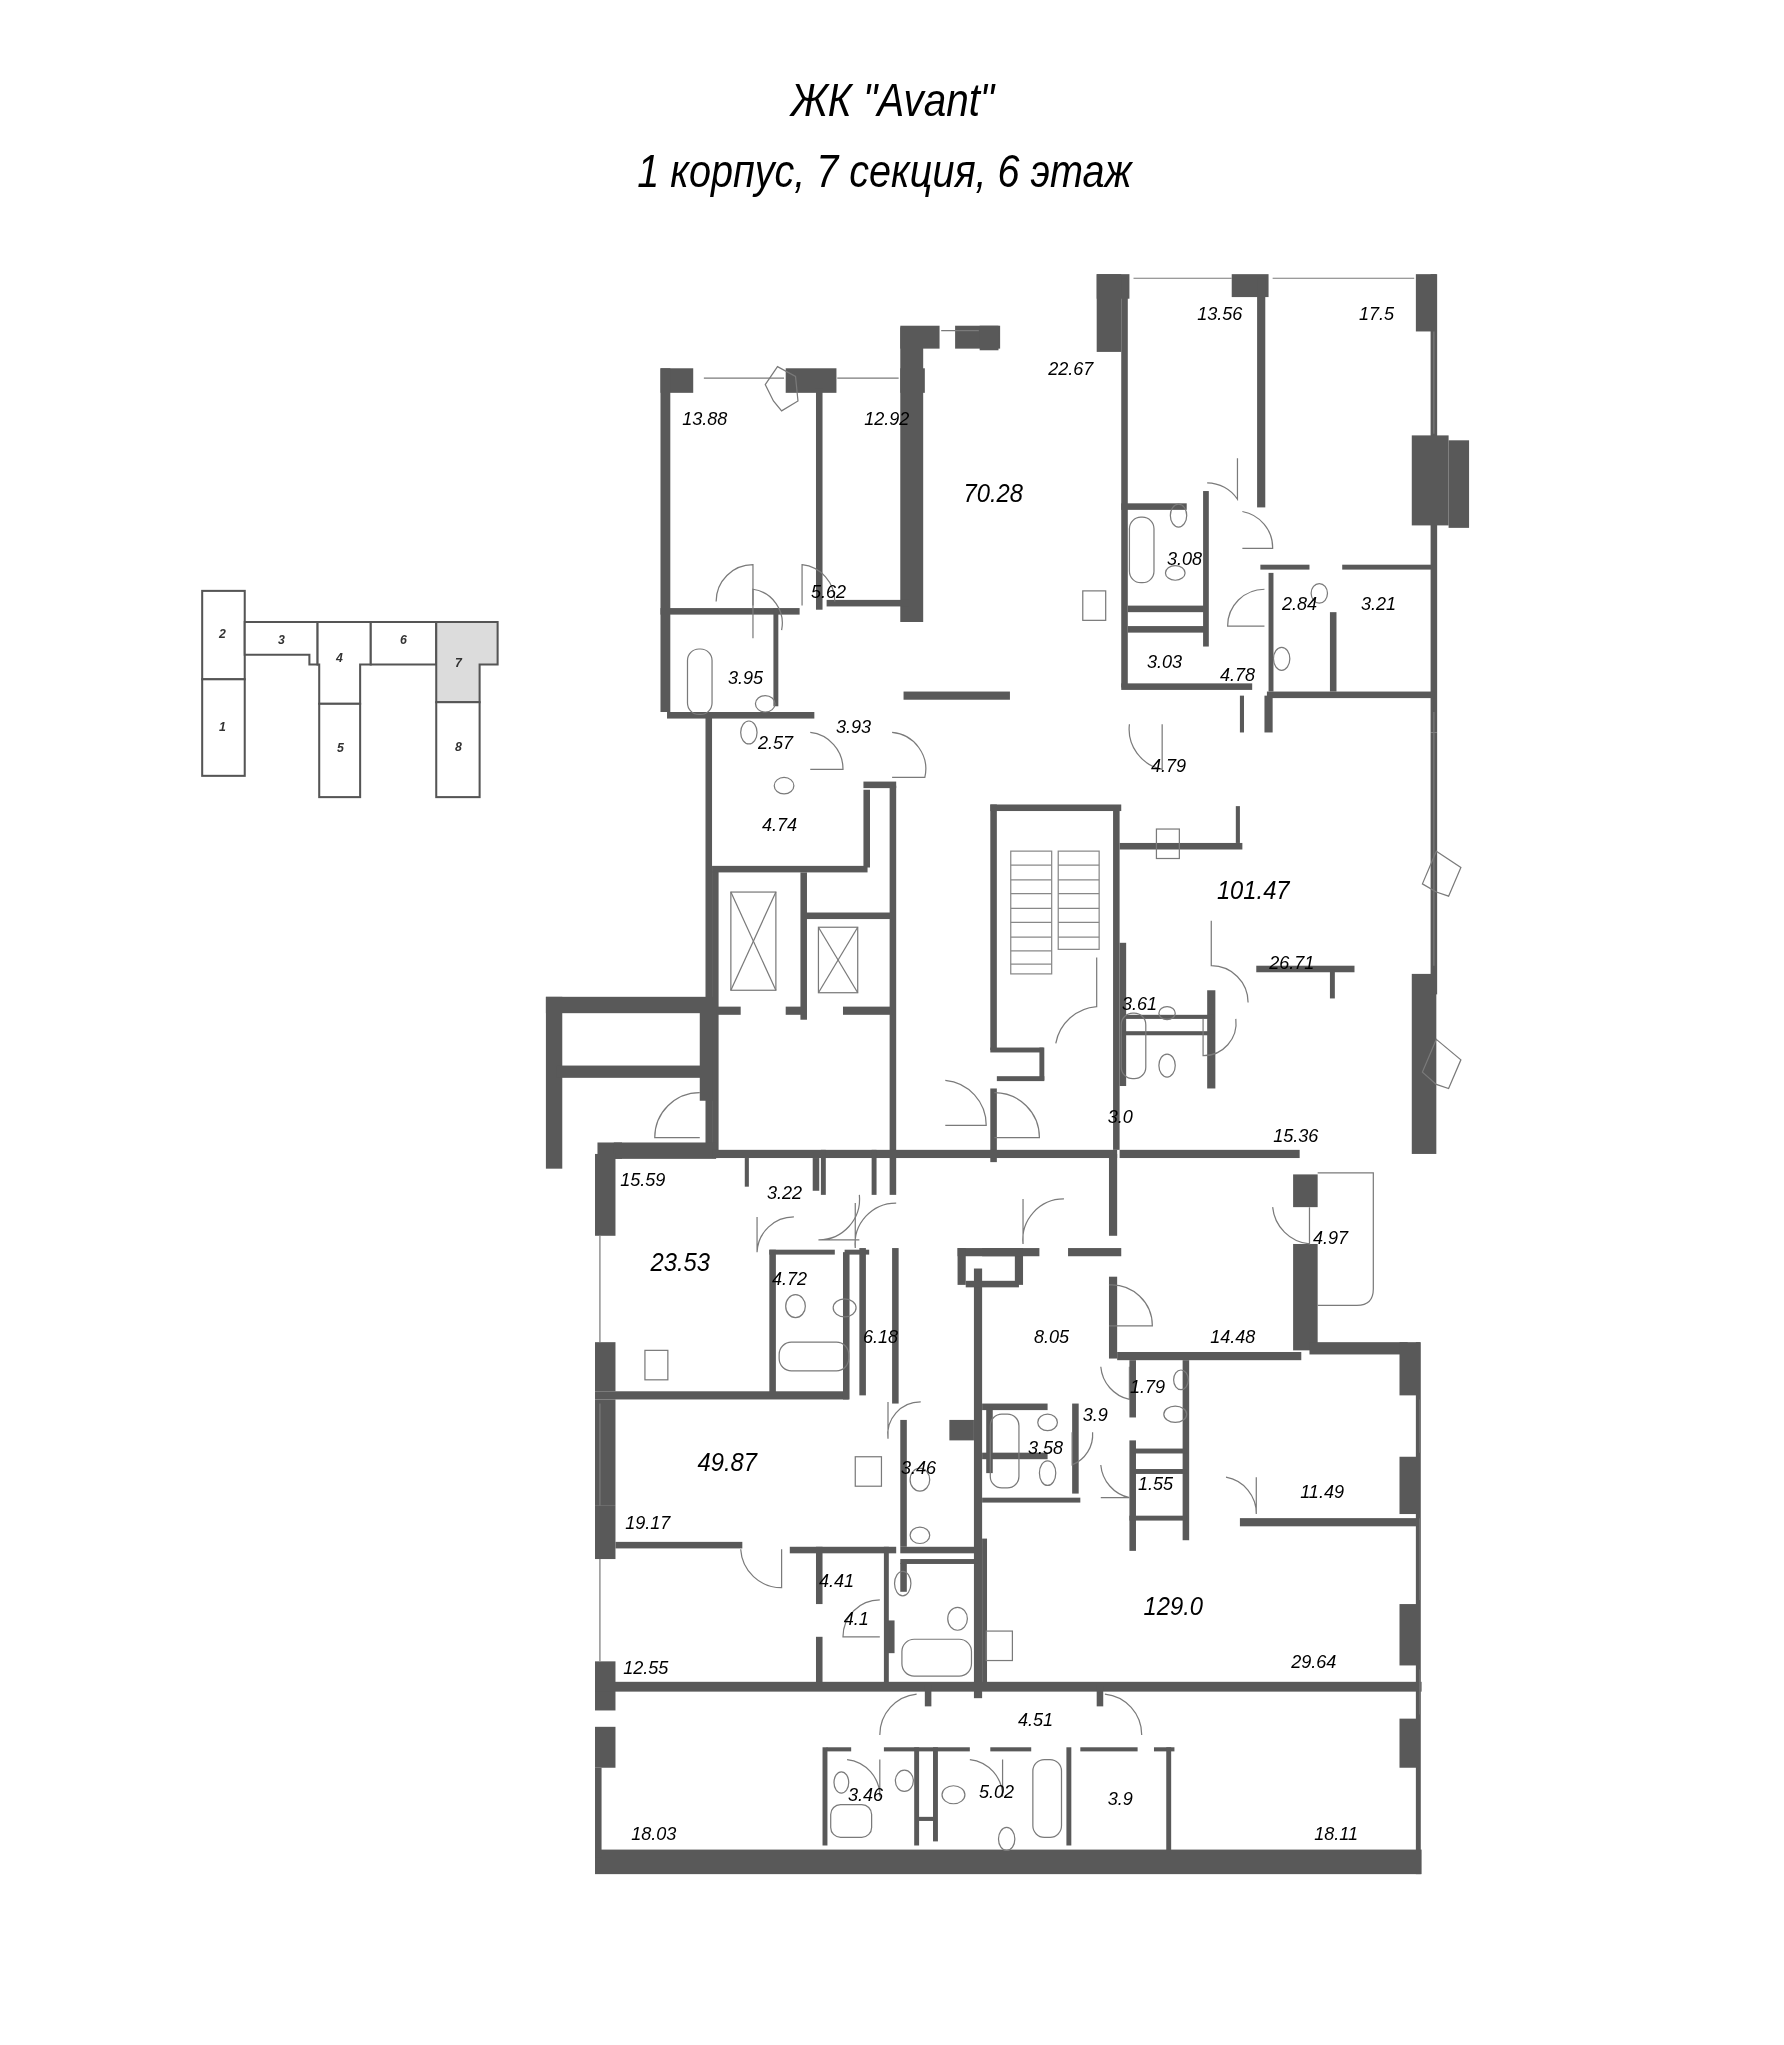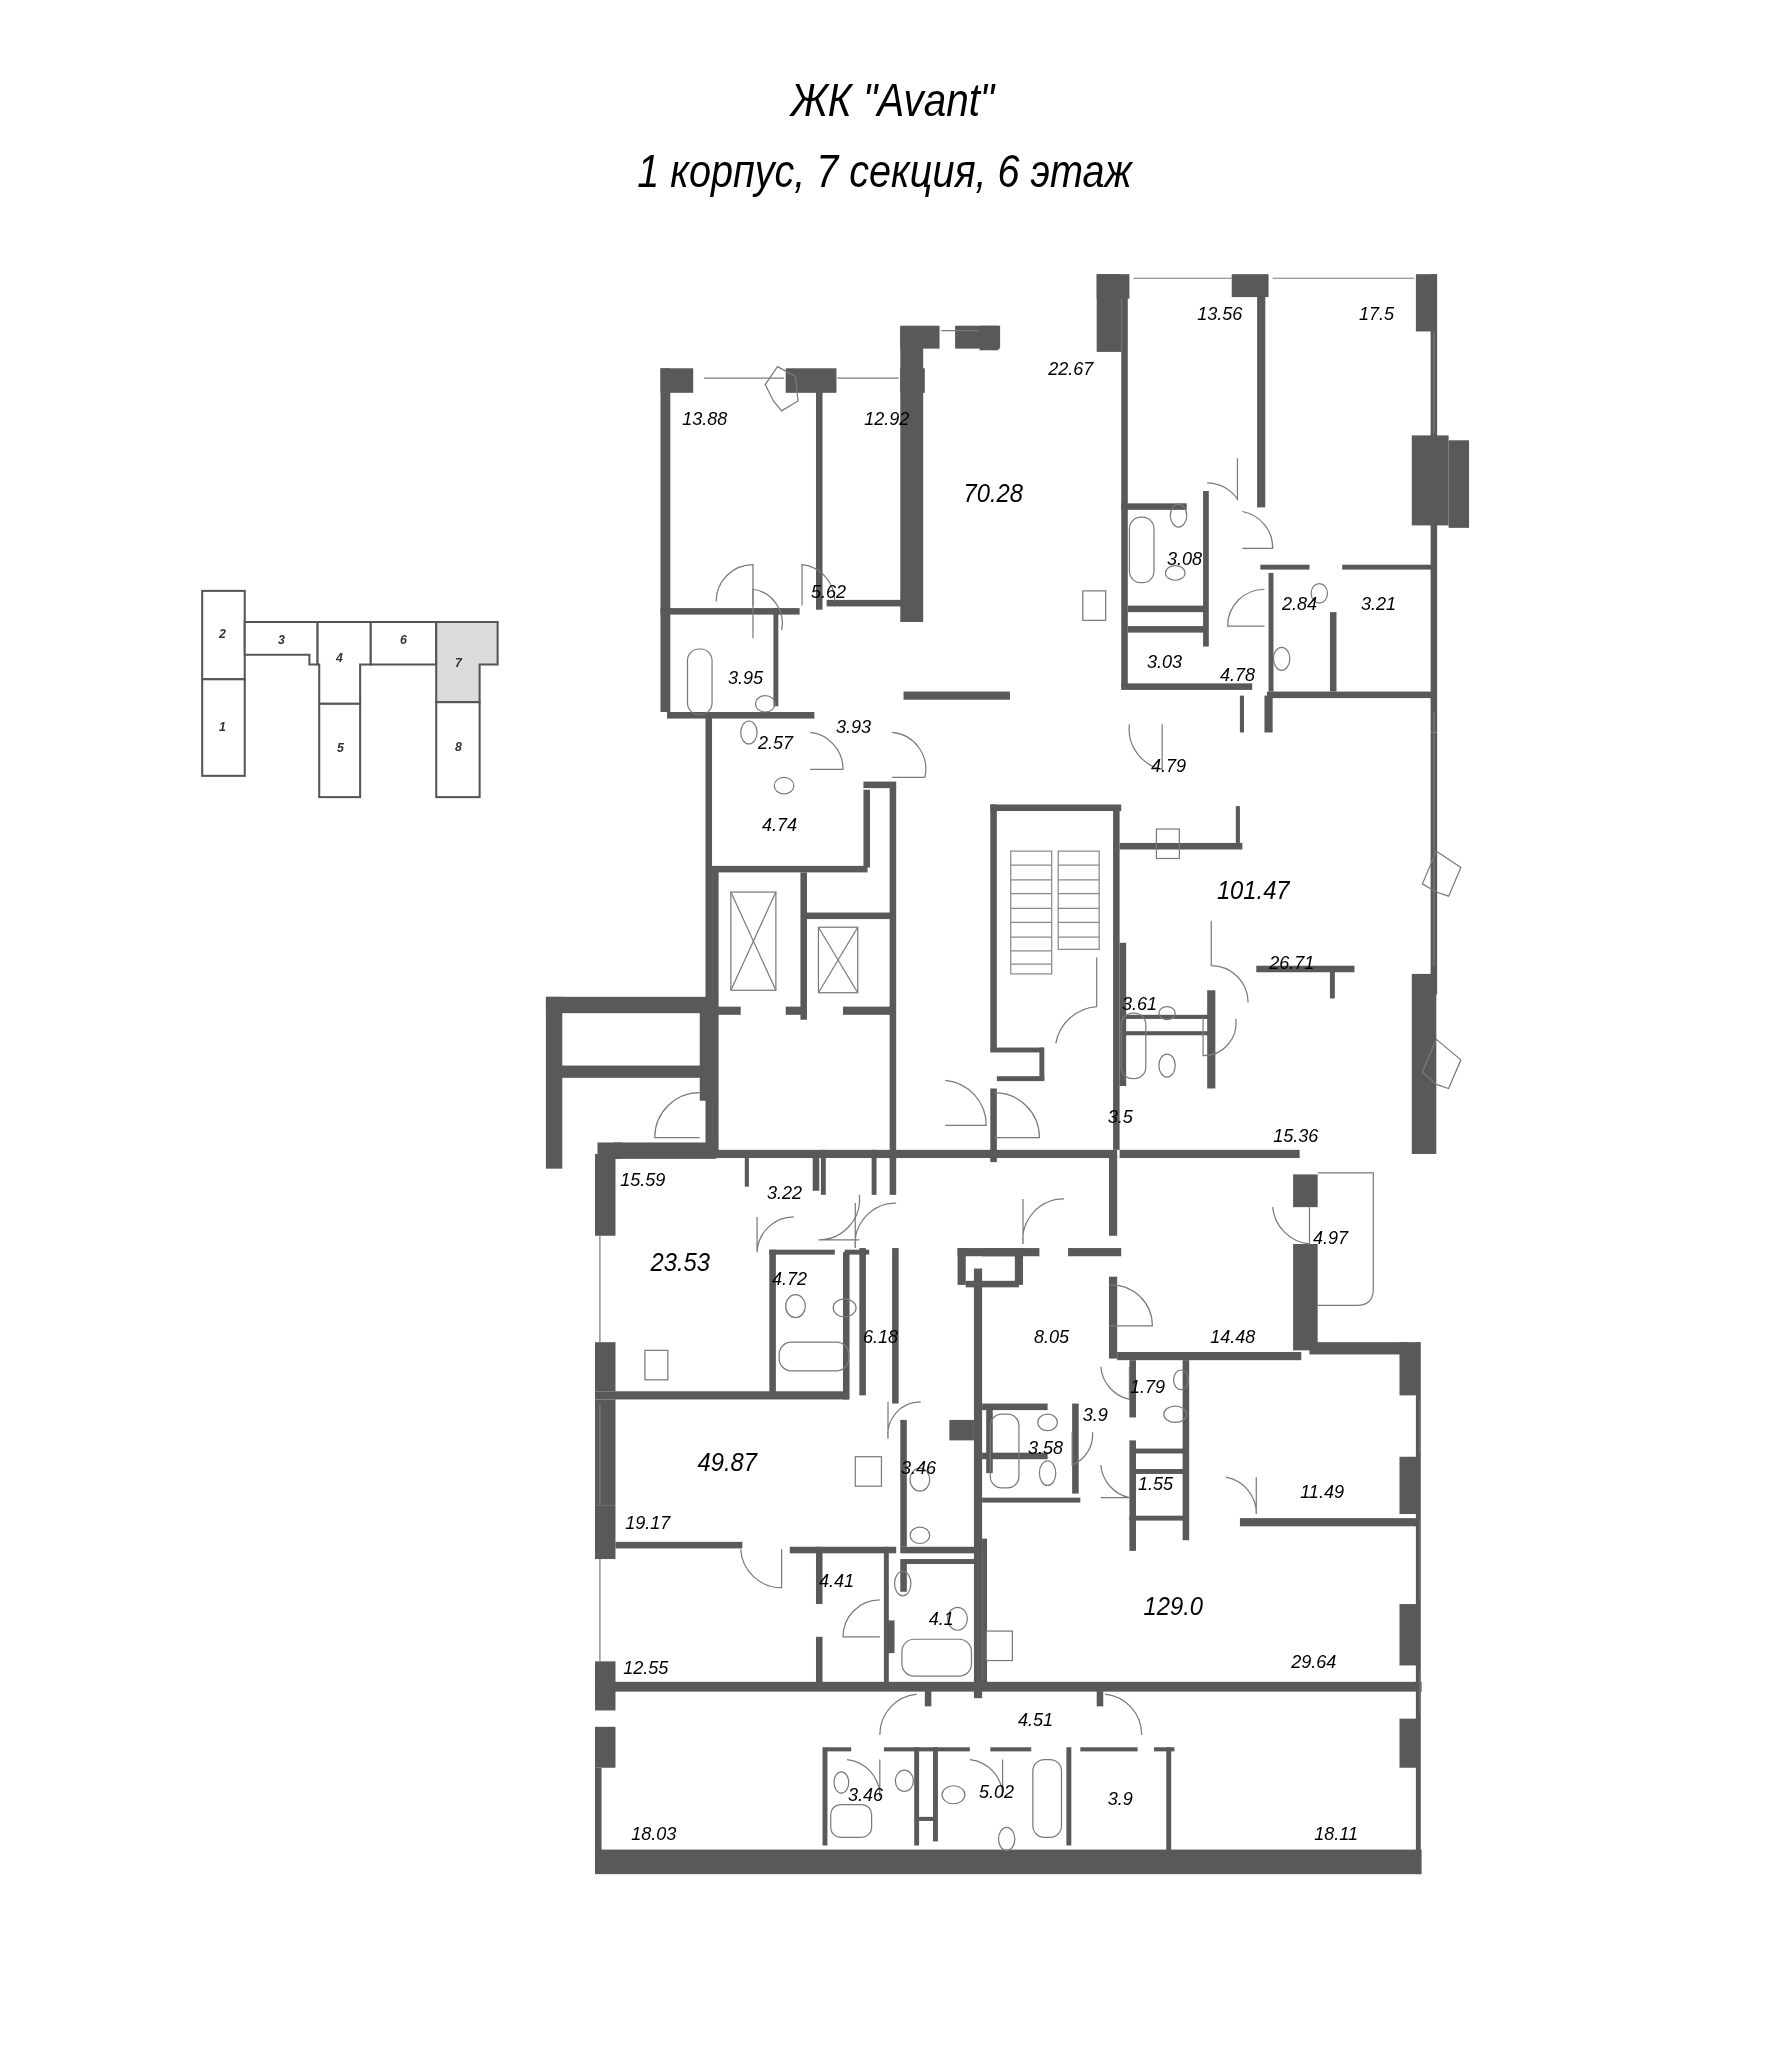--- a/index.html
+++ b/index.html
@@ -337,21 +337,21 @@
 <span class="lbl" style="left:1358px;top:303px">17.5</span>
 <span class="lbl" style="left:1166px;top:548px">3.08</span>
 <span class="lbl" style="left:1146px;top:651px">3.03</span>
 <span class="lbl" style="left:1281px;top:593px">2.84</span>
 <span class="lbl" style="left:1360px;top:593px">3.21</span>
 <span class="lbl" style="left:1219px;top:664px">4.78</span>
 <span class="lbl" style="left:1150px;top:755px">4.79</span>
 <span class="lbl big" style="left:1215px;top:876px">101.47</span>
 <span class="lbl" style="left:1268px;top:952px">26.71</span>
 <span class="lbl" style="left:1121px;top:993px">3.61</span>
-<span class="lbl" style="left:1107px;top:1106px">3.5</span>
+<span class="lbl" style="left:1107px;top:1106px">3.0</span>
 <span class="lbl" style="left:1272px;top:1125px">15.36</span>
 
 <span class="lbl" style="left:619px;top:1169px">15.59</span>
 <span class="lbl" style="left:766px;top:1182px">3.22</span>
 <span class="lbl big" style="left:649px;top:1248px">23.53</span>
 <span class="lbl" style="left:771px;top:1268px">4.72</span>
 <span class="lbl" style="left:862px;top:1326px">6.18</span>
 <span class="lbl" style="left:1033px;top:1326px">8.05</span>
 <span class="lbl" style="left:1209px;top:1326px">14.48</span>
 <span class="lbl" style="left:1312px;top:1227px">4.97</span>
@@ -359,21 +359,21 @@
 <span class="lbl" style="left:1129px;top:1376px">1.79</span>
 <span class="lbl" style="left:1082px;top:1404px">3.9</span>
 <span class="lbl" style="left:1027px;top:1437px">3.58</span>
 <span class="lbl" style="left:1137px;top:1473px">1.55</span>
 <span class="lbl" style="left:1299px;top:1481px">11.49</span>
 
 <span class="lbl big" style="left:696px;top:1448px">49.87</span>
 <span class="lbl" style="left:900px;top:1457px">3.46</span>
 <span class="lbl" style="left:624px;top:1512px">19.17</span>
 <span class="lbl" style="left:818px;top:1570px">4.41</span>
-<span class="lbl" style="left:928px;top:1608px">4.1</span>
+<span class="lbl" style="left:843px;top:1608px">4.1</span>
 <span class="lbl" style="left:622px;top:1657px">12.55</span>
 <span class="lbl big" style="left:1142px;top:1592px">129.0</span>
 <span class="lbl" style="left:1290px;top:1651px">29.64</span>
 <span class="lbl" style="left:1017px;top:1709px">4.51</span>
 
 <span class="lbl" style="left:630px;top:1823px">18.03</span>
 <span class="lbl" style="left:847px;top:1784px">3.46</span>
 <span class="lbl" style="left:978px;top:1781px">5.02</span>
 <span class="lbl" style="left:1107px;top:1788px">3.9</span>
 <span class="lbl" style="left:1313px;top:1823px">18.11</span>

